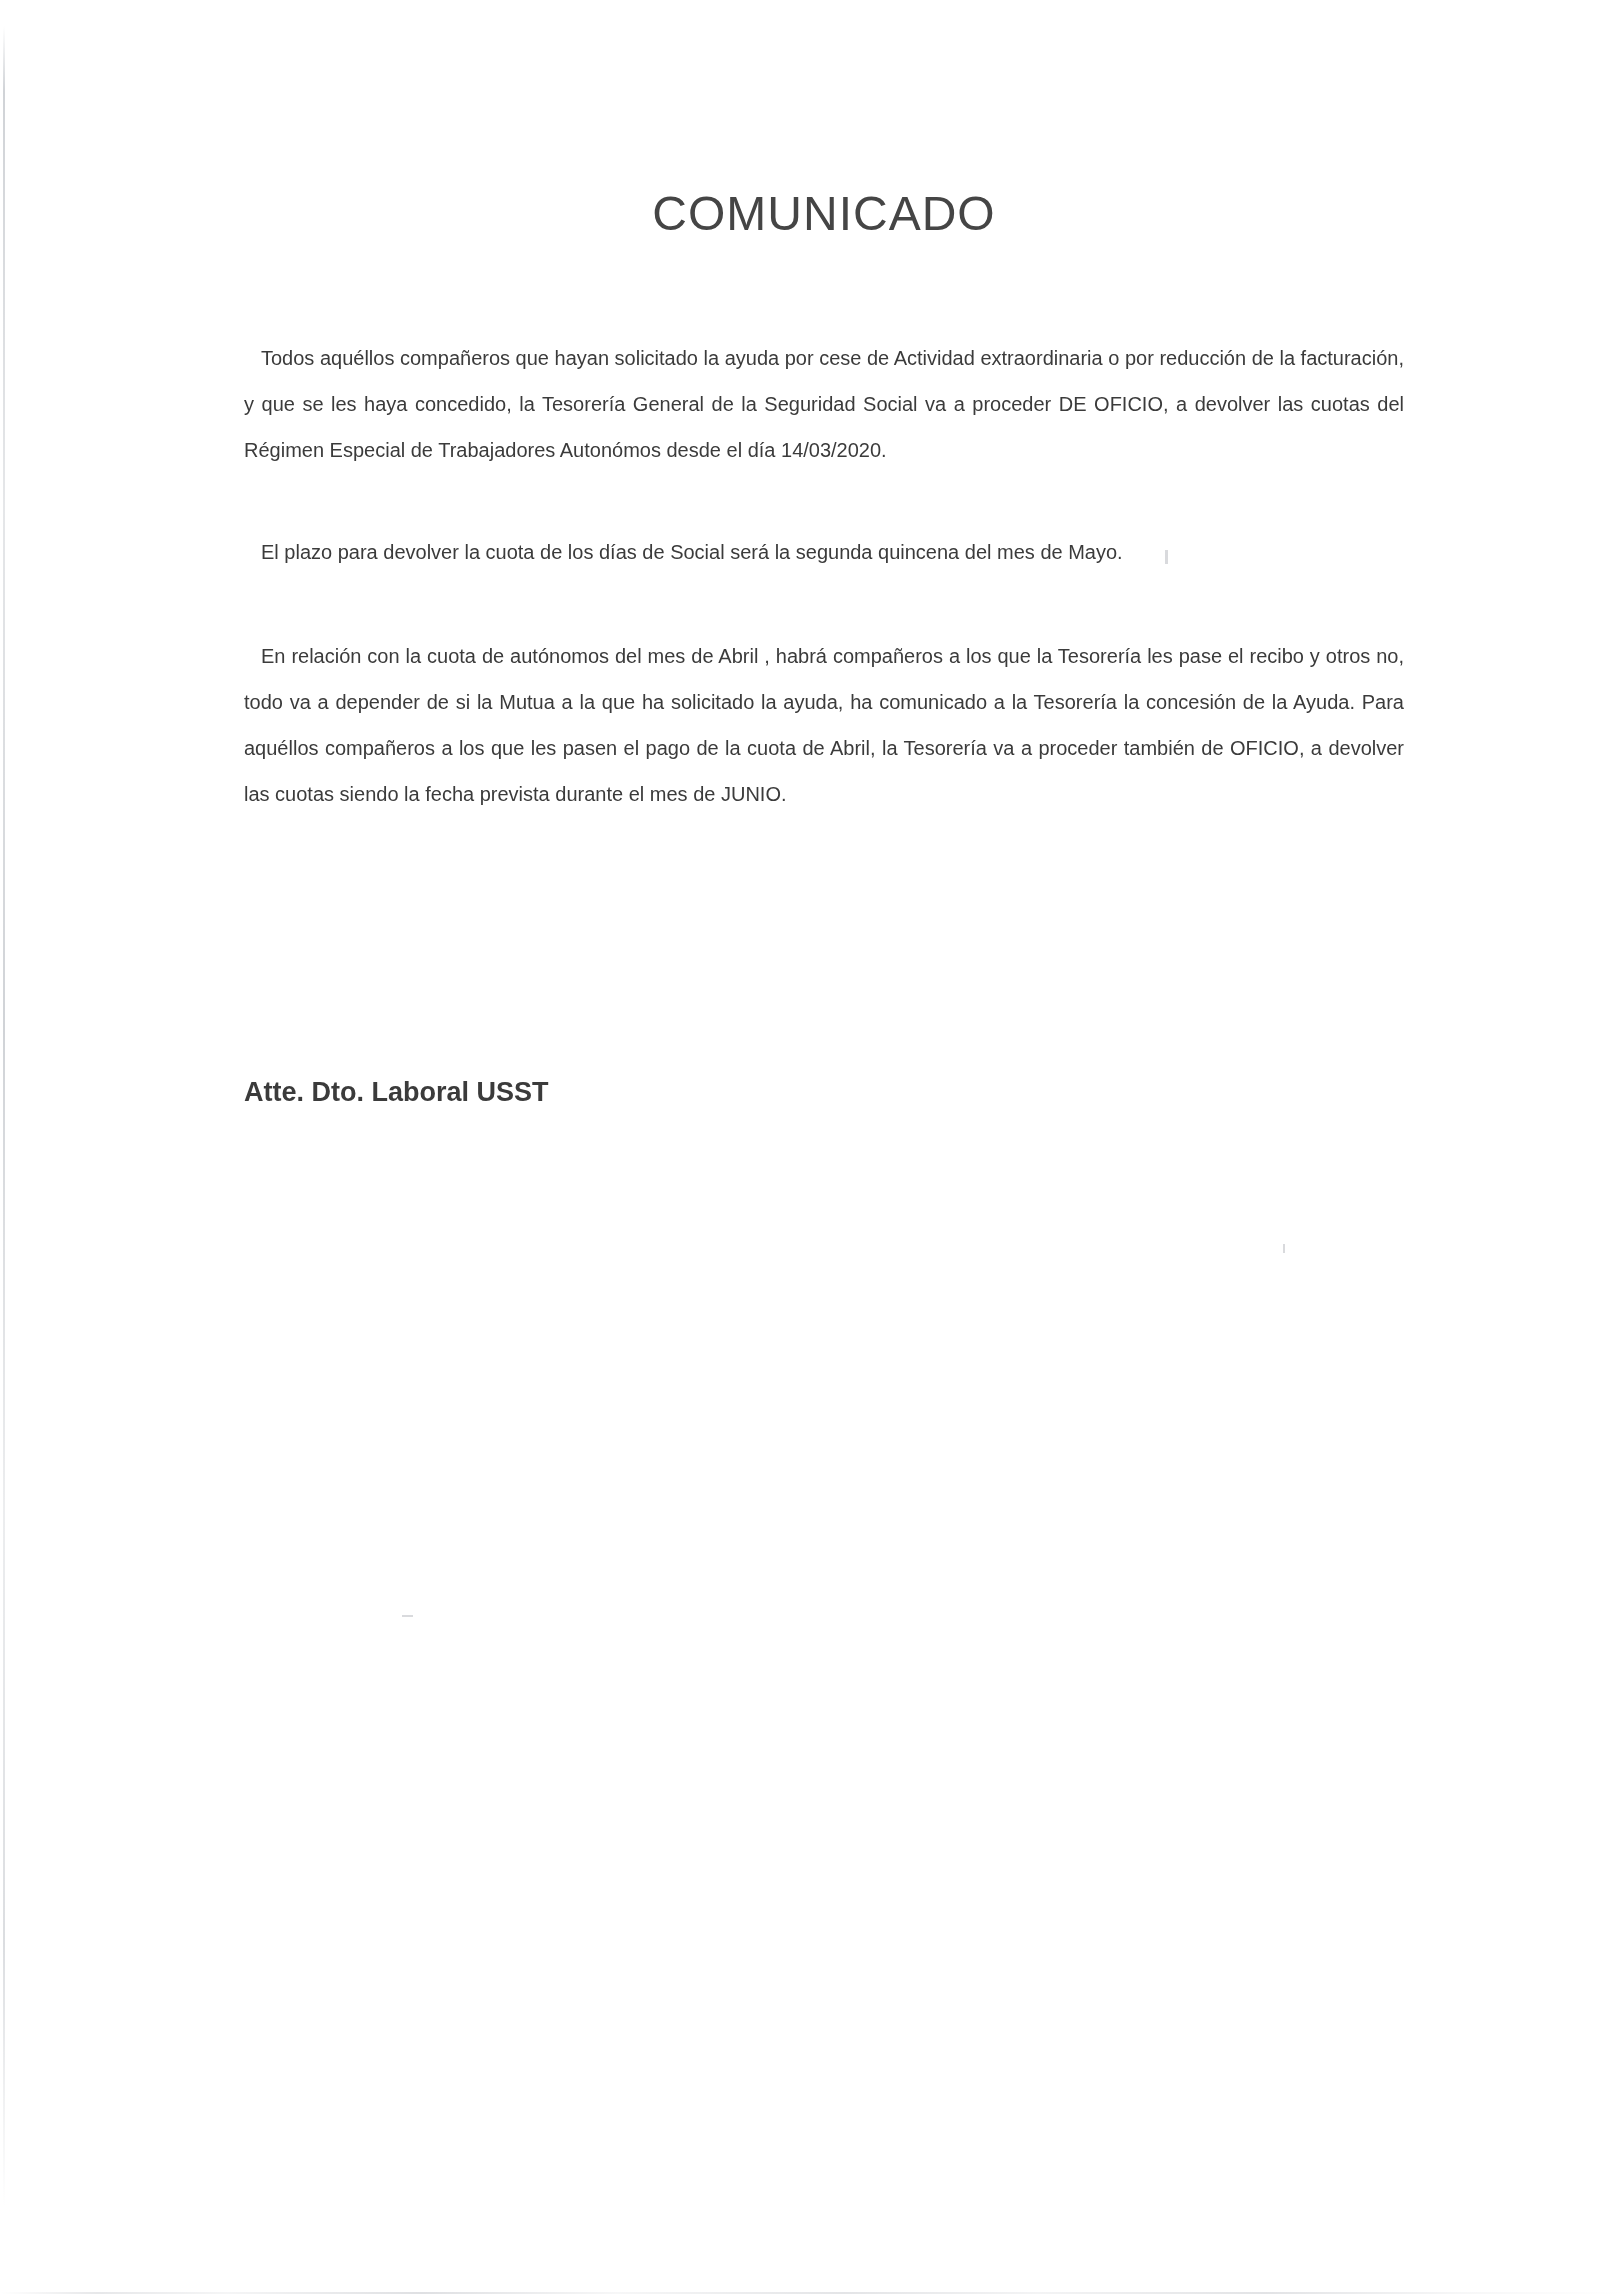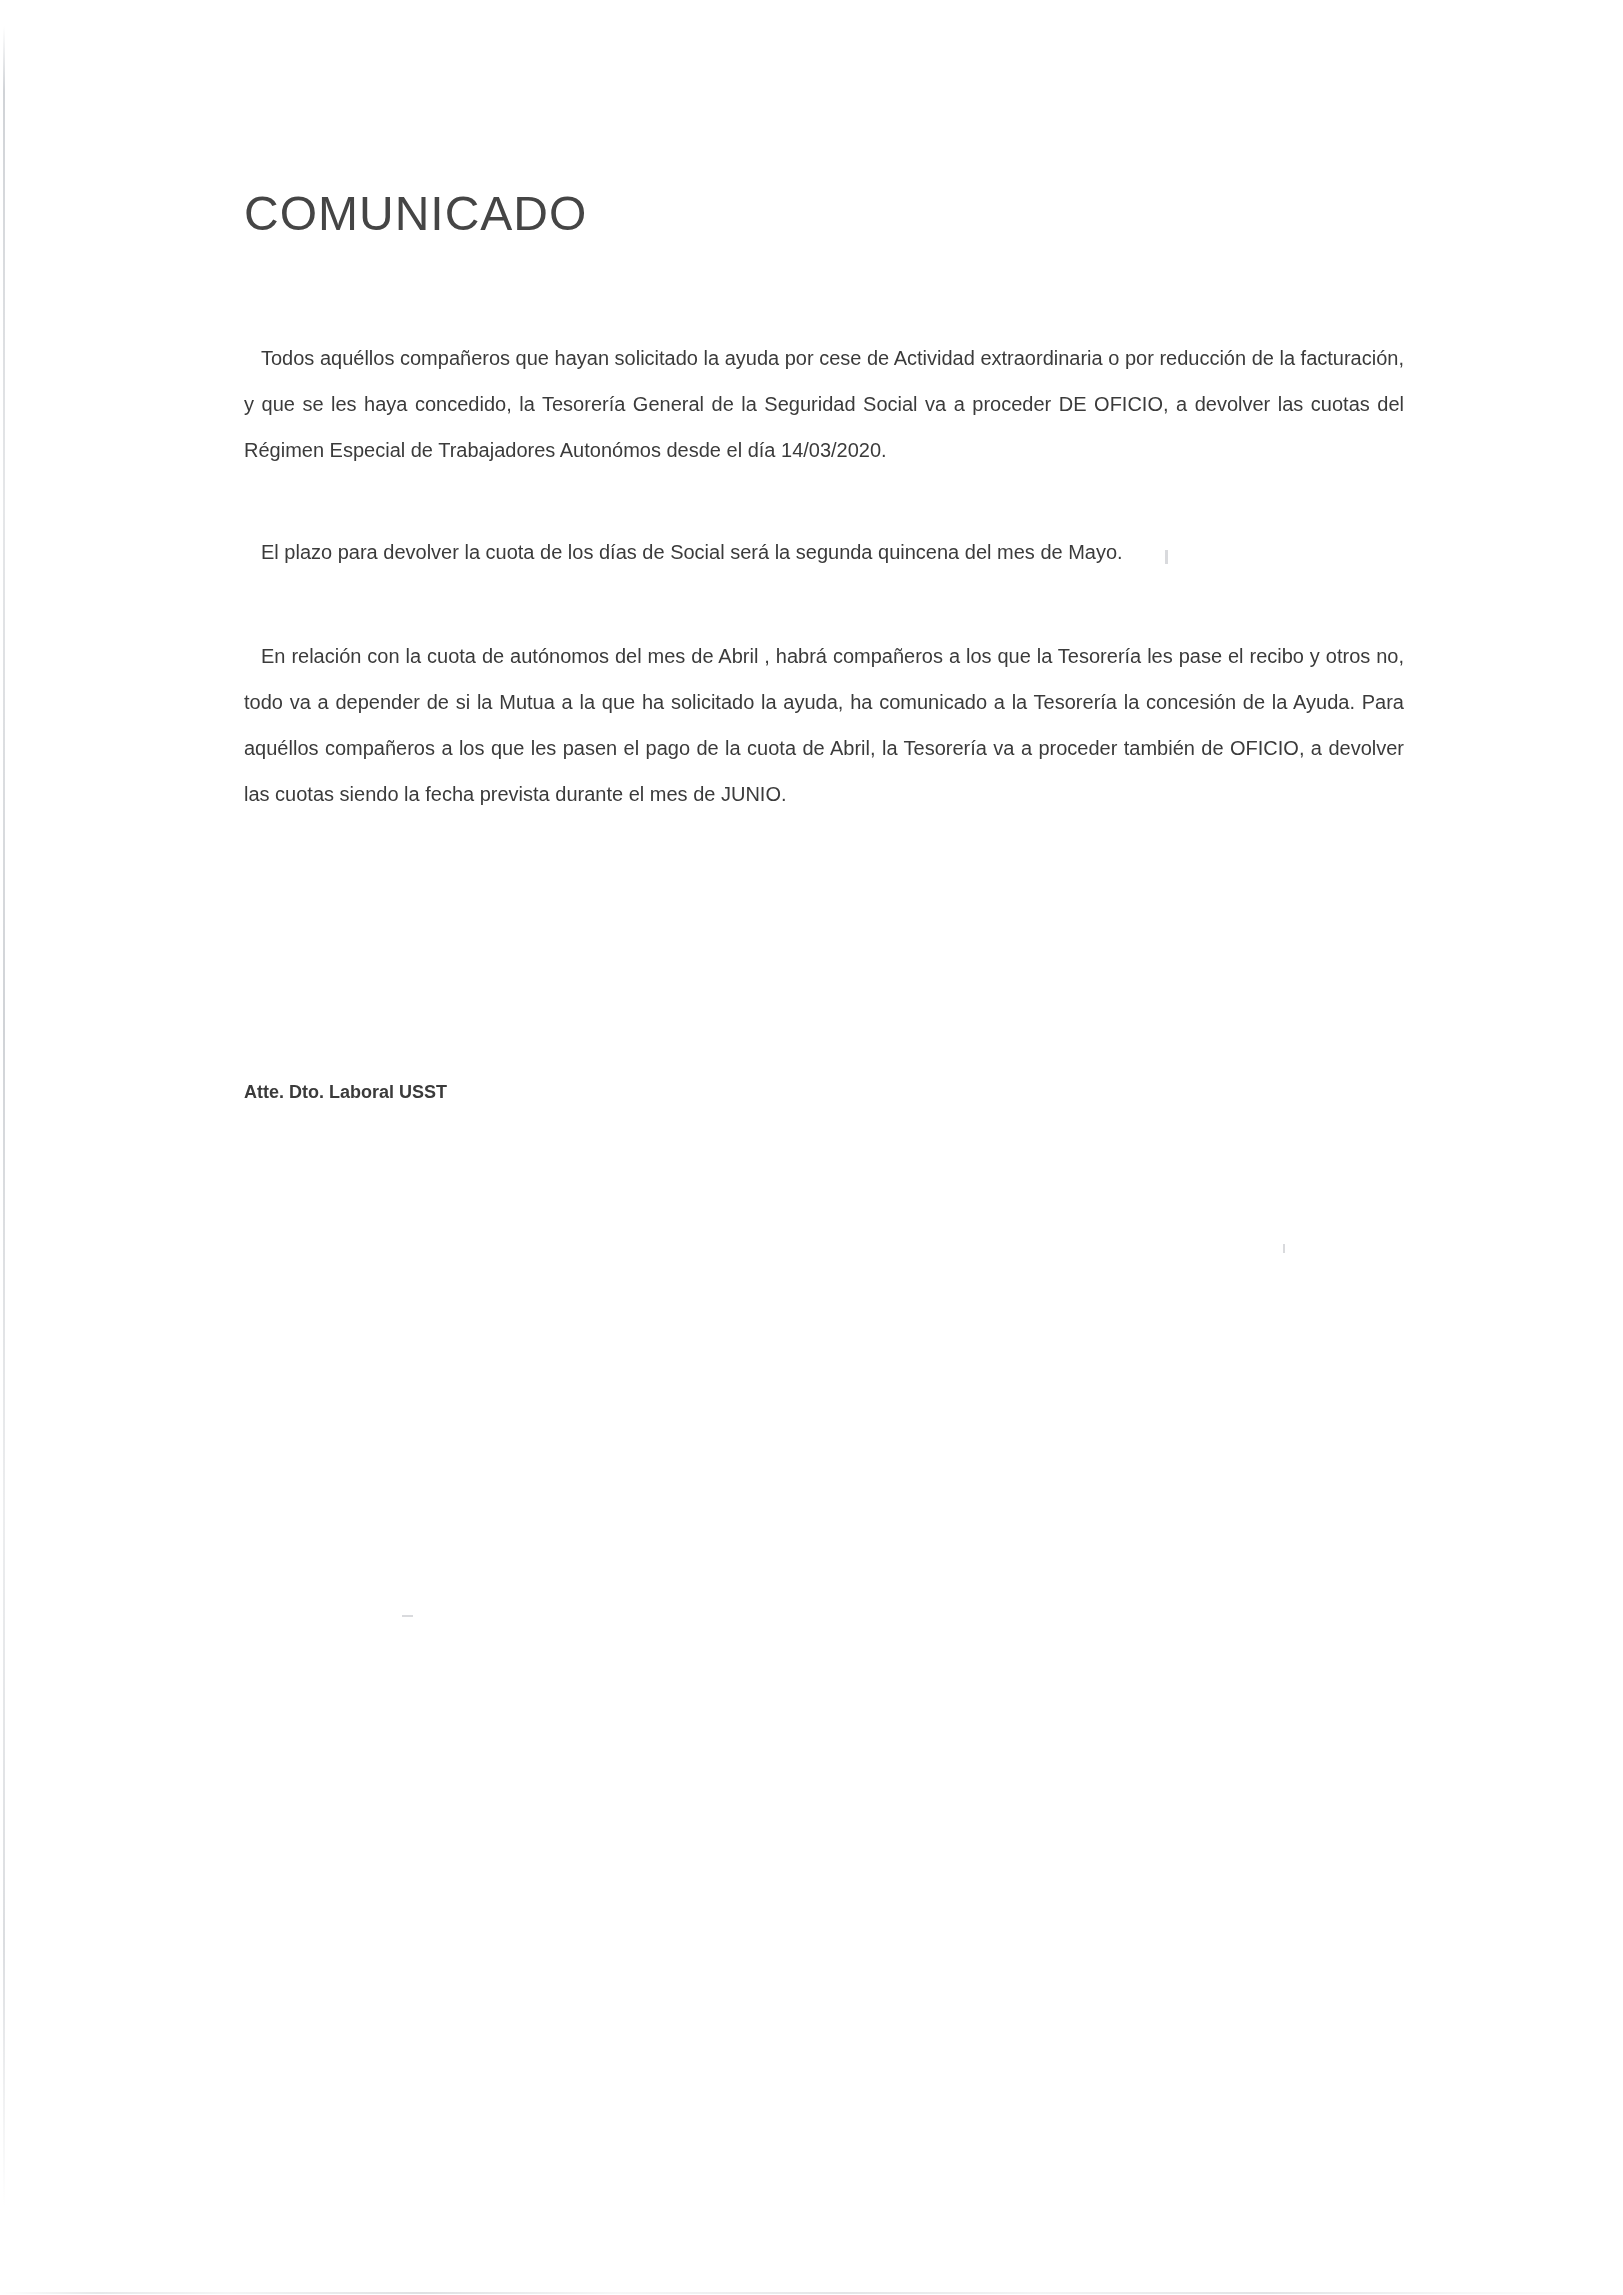--- a/index.html
+++ b/index.html
@@ -66,21 +66,21 @@
   .content {
     position: absolute;
     left: 244px;
     top: 0;
     width: 1160px;
   }
 
   .doc-title {
     margin: 0;
     padding-top: 190px;
-    text-align: left;
+    text-align: center;
     font-family: "Liberation Sans", sans-serif;
     font-weight: 400;
     font-size: 48px;
     letter-spacing: 1px;
     color: #454545;
     line-height: 1.0;
   }
 
   .body-block {
     margin-top: 97px;
@@ -103,21 +103,21 @@
   .gap-1 { height: 56px; }
   .gap-2 { height: 58px; }
   .gap-3 { height: 56px; }
 
   .signature-wrap {
     margin-top: 196px;
   }
 
   .signature {
     margin: 0;
-    font-size: 18px;
+    font-size: 27px;
     line-height: 46px;
     font-weight: 700;
     color: #3b3b3b;
     text-align: left;
   }
 
   strong.emph {
     font-weight: 700;
   }
 </style>

